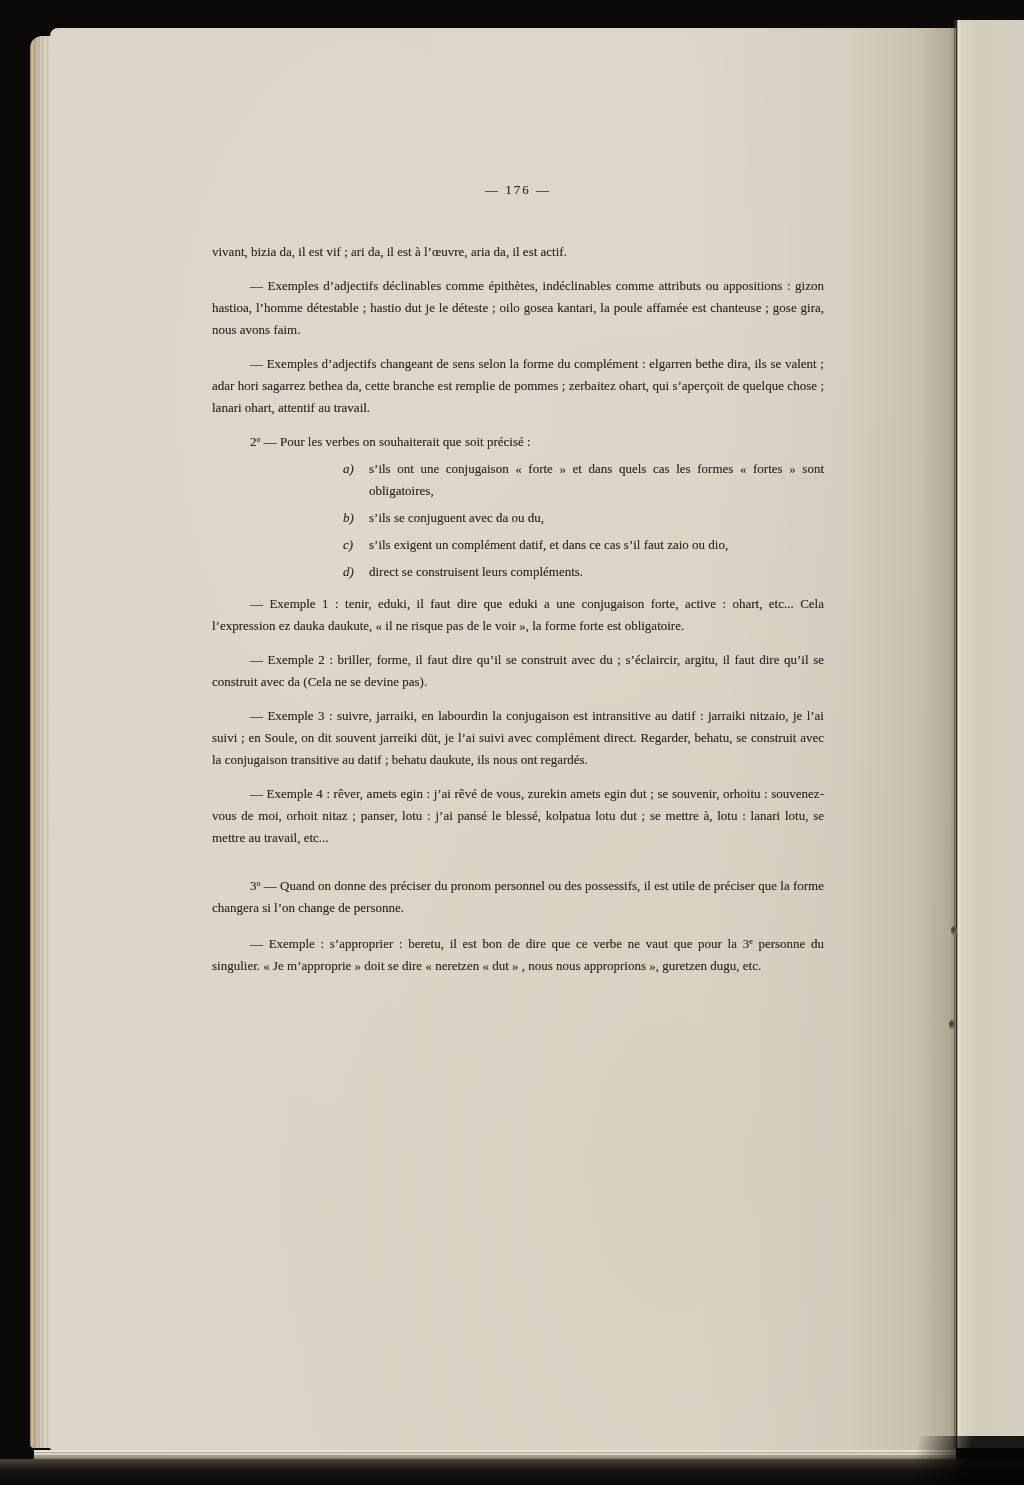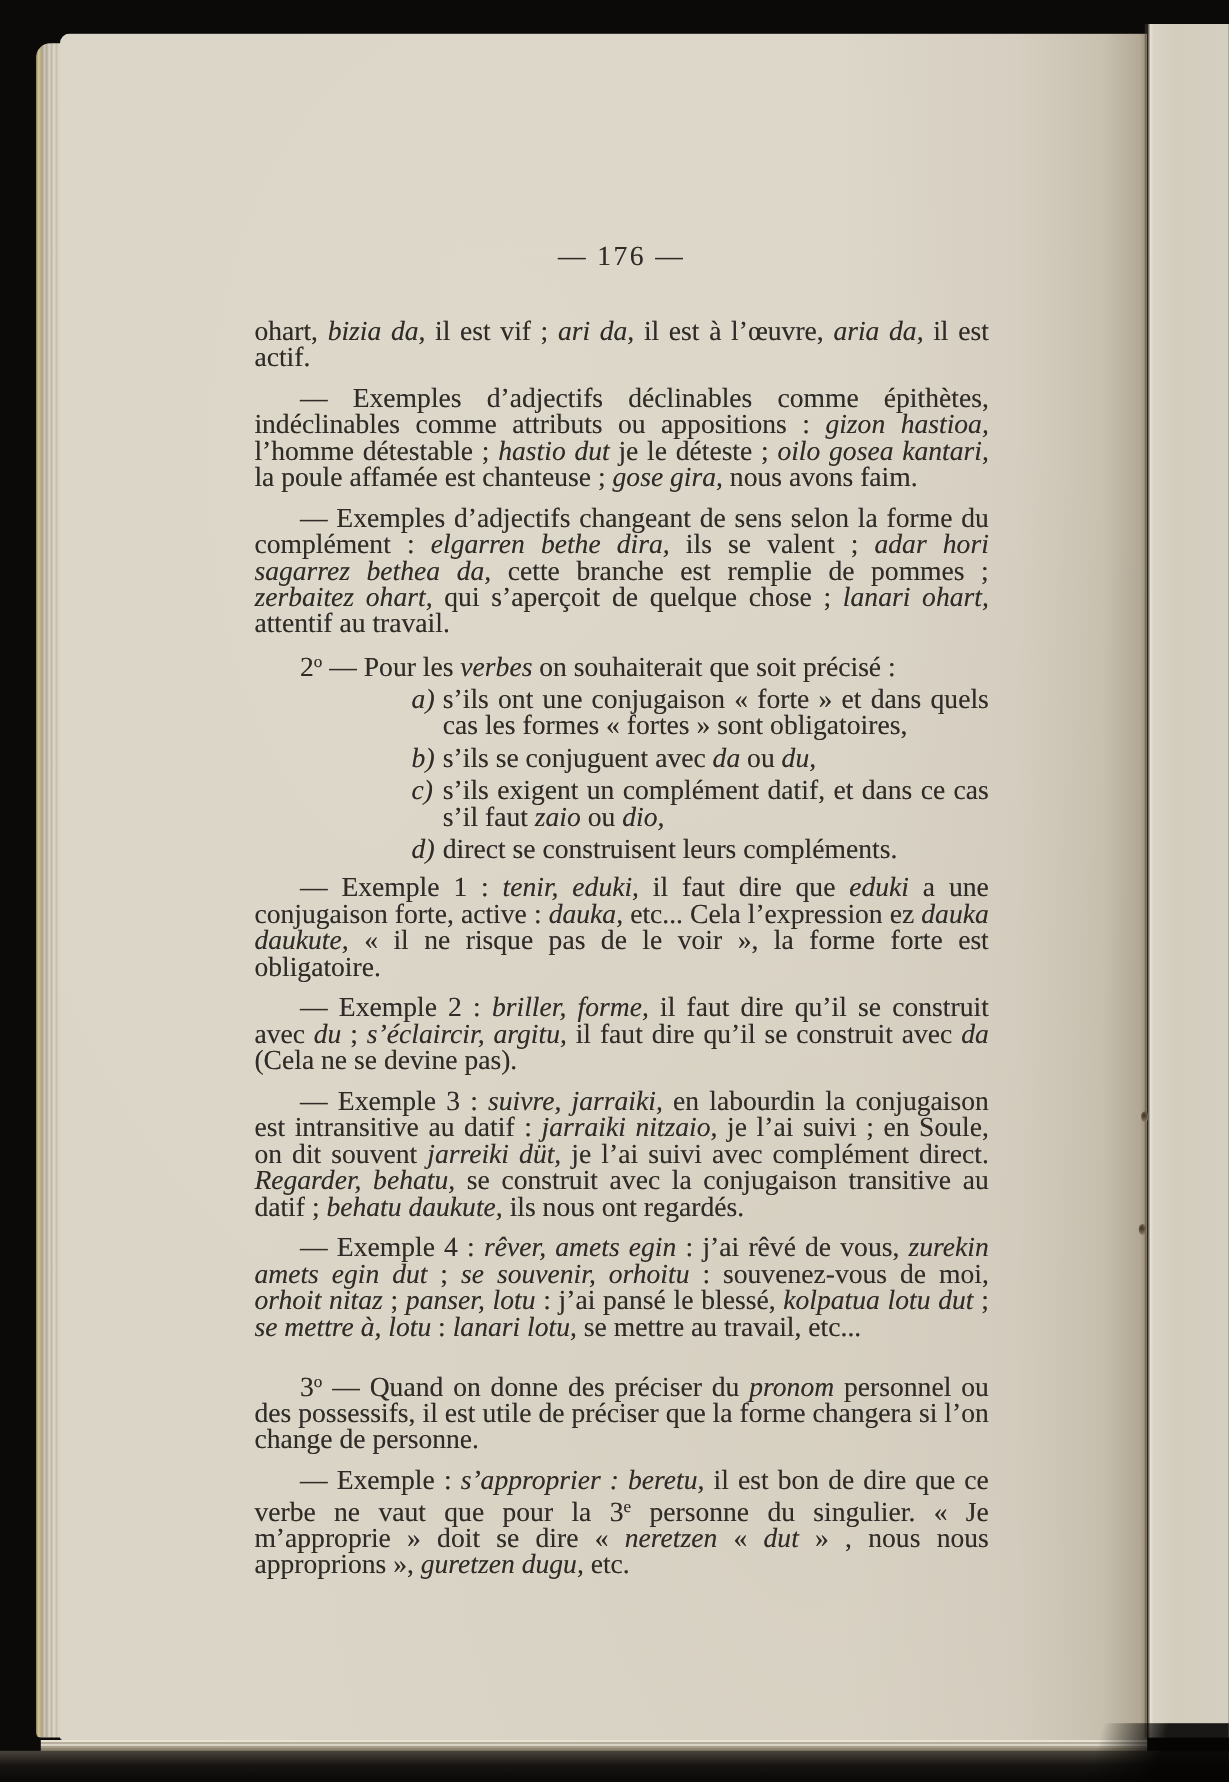--- a/index.html
+++ b/index.html
@@ -55,53 +55,53 @@
     position:absolute;left:0px;top:1459px;width:1024px;height:26px;
     background:linear-gradient(180deg,rgba(150,140,120,0.45),rgba(70,64,54,0.22) 45%,rgba(0,0,0,0) 90%);
   }
   .shadow-corner{
     position:absolute;left:880px;top:1436px;width:144px;height:49px;
     background:linear-gradient(105deg,rgba(5,4,3,0) 25%,rgba(5,4,3,0.9) 60%);
   }
 
   
   .text-block{
-    position:absolute;left:162px;top:175px;width:612px;
+    position:absolute;left:162px;top:151px;width:612px;
     color:#2f2b27;
-    font-size:23px;line-height:22px;
+    font-size:13px;line-height:22px;
     text-align:justify;
     text-shadow:0 0 0.5px rgba(47,43,39,0.45);
   }
   .page-number{text-align:center;margin:0 0 40px 0;letter-spacing:2px;}
   .text-block p{margin:12px 0 0 0;}
   .text-block p.first{margin-top:0;}
   .text-block p.ind{text-indent:38px;}
   .text-block p.heading{margin-top:10px;text-indent:38px;}
   .text-block p.h3{margin-top:24px;}
   .text-block p.ex1{margin-top:10px;}
-  .it{font-style:italic;}
+  .it{}
   .sup{font-size:0.62em;vertical-align:0.5em;}
   .list{margin-top:2px;}
   .list-item{display:flex;margin:5px 0 0 131px;}
   .list-item .label{flex:0 0 26px;font-style:italic;}
   .list-item .item-body{flex:1;text-align:justify;}
 </style>
 </head>
 <body>
 
 <div class="scene">
 
   <div class="page-stack-left"></div>
 
   <div class="page-main">
     <div class="text-block">
 
       <div class="page-number">— 176 —</div>
 
-      <p class="first"><span>ohart, </span><span class="it">bizia da,</span><span> il est vif ; </span><span class="it">ari da,</span><span> il est à l’œuvre, </span><span class="it">aria da,</span><span> il est actif.</span></p>
+      <p class="first"><span>vivant, </span><span class="it">bizia da,</span><span> il est vif ; </span><span class="it">ari da,</span><span> il est à l’œuvre, </span><span class="it">aria da,</span><span> il est actif.</span></p>
 
       <p class="ind"><span>— Exemples d’adjectifs déclinables comme épithètes, indéclinables comme attributs ou appositions : </span><span class="it">gizon hastioa,</span><span> l’homme détestable ; </span><span class="it">hastio dut</span><span> je le déteste ; </span><span class="it">oilo gosea kantari,</span><span> la poule affamée est chanteuse ; </span><span class="it">gose gira,</span><span> nous avons faim.</span></p>
 
       <p class="ind"><span>— Exemples d’adjectifs changeant de sens selon la forme du complément : </span><span class="it">elgarren bethe dira,</span><span> ils se valent ; </span><span class="it">adar hori sagarrez bethea da,</span><span> cette branche est remplie de pommes ; </span><span class="it">zerbaitez ohart,</span><span> qui s’aperçoit de quelque chose ; </span><span class="it">lanari ohart,</span><span> attentif au travail.</span></p>
 
       <p class="heading"><span>2</span><span class="sup">o</span><span> — Pour les </span><span class="it">verbes</span><span> on souhaiterait que soit précisé :</span></p>
 
       <div class="list">
         <div class="list-item">
           <span class="label">a)</span>
@@ -114,21 +114,21 @@
         <div class="list-item">
           <span class="label">c)</span>
           <span class="item-body"><span>s’ils exigent un complément datif, et dans ce cas s’il faut </span><span class="it">zaio</span><span> ou </span><span class="it">dio,</span></span>
         </div>
         <div class="list-item">
           <span class="label">d)</span>
           <span class="item-body"><span>direct se construisent leurs compléments.</span></span>
         </div>
       </div>
 
-      <p class="ind ex1"><span>— Exemple 1 : </span><span class="it">tenir, eduki,</span><span> il faut dire que </span><span class="it">eduki</span><span> a une conjugaison forte, active : </span><span class="it">dauka,</span><span> etc... Cela l’expression ez </span><span class="it">dauka daukute,</span><span> « il ne risque pas de le voir », la forme forte est obligatoire.</span></p>
+      <p class="ind ex1"><span>— Exemple 1 : </span><span class="it">tenir, eduki,</span><span> il faut dire que </span><span class="it">eduki</span><span> a une conjugaison forte, active : </span><span class="it">ohart,</span><span> etc... Cela l’expression ez </span><span class="it">dauka daukute,</span><span> « il ne risque pas de le voir », la forme forte est obligatoire.</span></p>
 
       <p class="ind"><span>— Exemple 2 : </span><span class="it">briller, forme,</span><span> il faut dire qu’il se construit avec </span><span class="it">du</span><span> ; </span><span class="it">s’éclaircir, argitu,</span><span> il faut dire qu’il se construit avec </span><span class="it">da</span><span> (Cela ne se devine pas).</span></p>
 
       <p class="ind"><span>— Exemple 3 : </span><span class="it">suivre, jarraiki,</span><span> en labourdin la conjugaison est intransitive au datif : </span><span class="it">jarraiki nitzaio,</span><span> je l’ai suivi ; en Soule, on dit souvent </span><span class="it">jarreiki düt,</span><span> je l’ai suivi avec complément direct. </span><span class="it">Regarder, behatu,</span><span> se construit avec la conjugaison transitive au datif ; </span><span class="it">behatu daukute,</span><span> ils nous ont regardés.</span></p>
 
       <p class="ind"><span>— Exemple 4 : </span><span class="it">rêver, amets egin</span><span> : j’ai rêvé de vous, </span><span class="it">zurekin amets egin dut</span><span> ; </span><span class="it">se souvenir, orhoitu</span><span> : souvenez-vous de moi, </span><span class="it">orhoit nitaz</span><span> ; </span><span class="it">panser, lotu</span><span> : j’ai pansé le blessé, </span><span class="it">kolpatua lotu dut</span><span> ; </span><span class="it">se mettre à, lotu</span><span> : </span><span class="it">lanari lotu,</span><span> se mettre au travail, etc...</span></p>
 
       <p class="heading h3"><span>3</span><span class="sup">o</span><span> — Quand on donne des préciser du </span><span class="it">pronom</span><span> personnel ou des possessifs, il est utile de préciser que la forme changera si l’on change de personne.</span></p>
 
       <p class="ind"><span>— Exemple : </span><span class="it">s’approprier : beretu,</span><span> il est bon de dire que ce verbe ne vaut que pour la 3</span><span class="sup">e</span><span> personne du singulier. « Je m’approprie » doit se dire « </span><span class="it">neretzen</span><span> « </span><span class="it">dut</span><span> » , nous nous approprions », </span><span class="it">guretzen dugu,</span><span> etc.</span></p>

